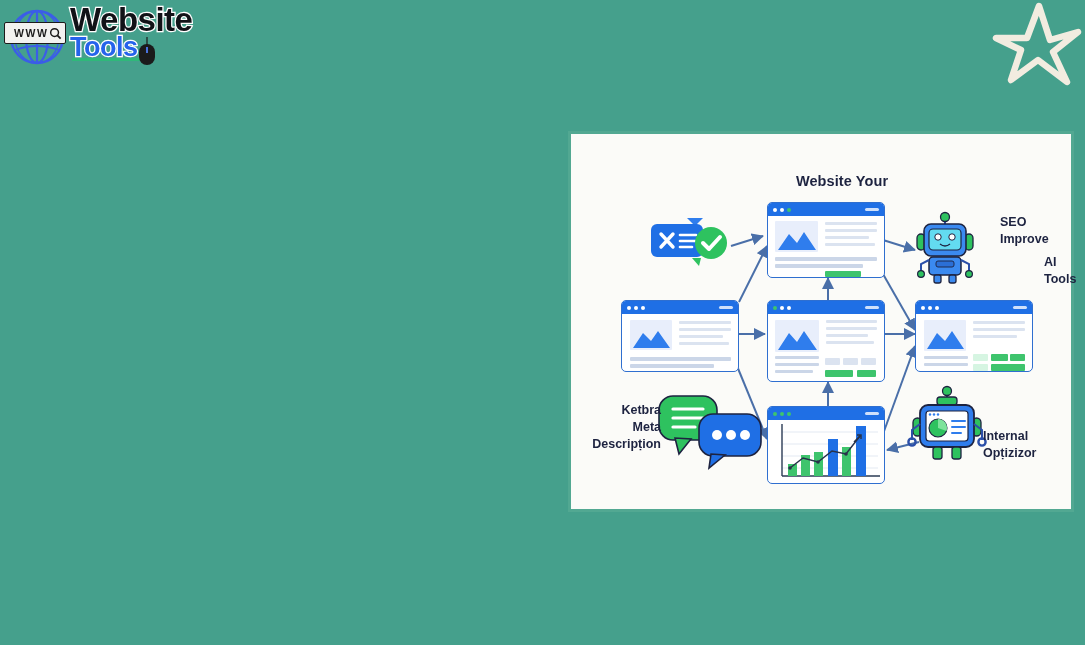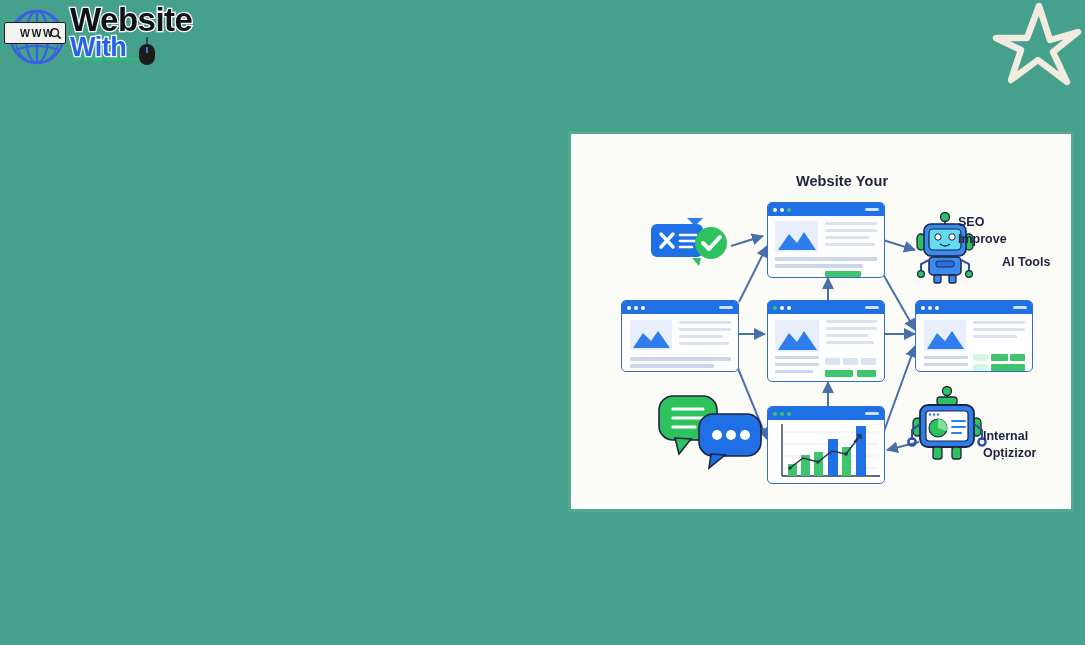--- a/index.html
+++ b/index.html
@@ -20,21 +20,21 @@
   #logo-www {
     position: absolute; left: 0px; top: 18px;
     width: 62px; height: 22px;
     background: #f2f2f0;
     border: 1.5px solid #1b1b1b;
     border-radius: 2px;
     display: flex; align-items: center;
   }
   #logo-www span {
     font-size: 10.5px; font-weight: 700; color: #1b1b1b;
-    letter-spacing: 1.6px; margin-left: 15px;
+    letter-spacing: 1.6px; margin-left: 9px;
   }
   #logo-www .mag { position: absolute; right: 3px; top: 4px; }
   #logo-text { position: absolute; left: 66px; top: 2px; }
   #logo-line1 {
     font-size: 33px; font-weight: 700; color: #111217;
     letter-spacing: -0.5px; line-height: 28px;
     -webkit-text-stroke: 2.5px #ffffff; paint-order: stroke fill;
   }
   #logo-line2 {
     font-size: 27px; font-weight: 700; color: #2563eb;
@@ -149,21 +149,21 @@
       <span class="mag">
         <svg viewBox="0 0 14 14" width="13" height="13">
           <circle cx="6" cy="6" r="4.2" fill="none" stroke="#1b1b1b" stroke-width="1.6"></circle>
           <line x1="9" y1="9" x2="12.5" y2="12.5" stroke="#1b1b1b" stroke-width="1.9"></line>
         </svg>
       </span>
     </div>
 
     <div id="logo-text">
       <div id="logo-line1">Website</div>
-      <div id="logo-line2">With</div>
+      <div id="logo-line2">Tools</div>
     </div>
     <div id="logo-underline"></div>
 
     <div id="logo-mouse">
       <svg viewBox="0 0 26 30" width="26" height="30">
         <path d="M13 1 L13 9" stroke="#1b1b1b" stroke-width="1.2" fill="none"></path>
         <rect x="5" y="8" width="16" height="21" rx="8" fill="#1b1b1b"></rect>
         <line x1="13" y1="11" x2="13" y2="17" stroke="#4f7df5" stroke-width="1.8"></line>
       </svg>
     </div>
@@ -375,20 +375,25 @@
           <g>
             <rect x="42" y="22" width="62" height="42" rx="14" fill="#1f6fe5" stroke="#1d2340" stroke-width="1.6"></rect>
             <path d="M54 62 L52 76 L68 63 Z" fill="#1f6fe5" stroke="#1d2340" stroke-width="1.6"></path>
             <circle cx="60" cy="43" r="5" fill="#ffffff"></circle>
             <circle cx="74" cy="43" r="5" fill="#ffffff"></circle>
             <circle cx="88" cy="43" r="5" fill="#ffffff"></circle>
           </g>
         </svg>
       </div>
 
+      <div class="chat-label" style="left:12px;top:268px;width:78px;">
+        <div>Ketbra</div>
+        <div>Meta</div>
+        <div>Descripṭion</div>
+      </div>
 
       <div style="position:absolute;left:345px;top:78px;">
         <svg width="58" height="72" viewBox="0 0 58 72">
           <line x1="29" y1="4" x2="29" y2="12" stroke="#2b4fa8" stroke-width="2"></line>
           <circle cx="29" cy="5" r="4.5" fill="#2ec25f" stroke="#1d2340" stroke-width="1.3"></circle>
           <rect x="1" y="22" width="8" height="16" rx="4" fill="#2ec25f" stroke="#1d2340" stroke-width="1.3"></rect>
           <rect x="49" y="22" width="8" height="16" rx="4" fill="#2ec25f" stroke="#1d2340" stroke-width="1.3"></rect>
           <rect x="8" y="12" width="42" height="32" rx="7" fill="#3b8af0" stroke="#1d2340" stroke-width="1.6"></rect>
           <rect x="13" y="17" width="32" height="21" rx="4" fill="#63dbf0" stroke="#1d2340" stroke-width="1.2"></rect>
           <circle cx="22" cy="25" r="3.2" fill="#ffffff" stroke="#1d2340" stroke-width="1"></circle>
@@ -398,21 +403,21 @@
           <rect x="20" y="49" width="18" height="6" rx="2" fill="#2b6fd6" stroke="#1d2340" stroke-width="0.9"></rect>
           <path d="M13 48 L5 52 L5 60" stroke="#2b4fa8" stroke-width="2" fill="none"></path>
           <path d="M45 48 L53 52 L53 60" stroke="#2b4fa8" stroke-width="2" fill="none"></path>
           <circle cx="5" cy="62" r="3.4" fill="#2ec25f" stroke="#1d2340" stroke-width="1.2"></circle>
           <circle cx="53" cy="62" r="3.4" fill="#2ec25f" stroke="#1d2340" stroke-width="1.2"></circle>
           <rect x="18" y="63" width="7" height="8" rx="2" fill="#3b8af0" stroke="#1d2340" stroke-width="1.3"></rect>
           <rect x="33" y="63" width="7" height="8" rx="2" fill="#3b8af0" stroke="#1d2340" stroke-width="1.3"></rect>
         </svg>
       </div>
 
-      <div class="robot-label" style="left:387px;top:80px;">
+      <div class="robot-label" style="left:429px;top:80px;">
         <div>SEO</div>
         <div>Improve</div>
         <div style="margin-top:6px;margin-left:44px;">AI Tools</div>
       </div>
 
       <div style="position:absolute;left:340px;top:252px;">
         <svg width="72" height="76" viewBox="0 0 72 76">
           <line x1="36" y1="4" x2="36" y2="13" stroke="#2b4fa8" stroke-width="2"></line>
           <circle cx="36" cy="5" r="4.5" fill="#2ec25f" stroke="#1d2340" stroke-width="1.3"></circle>
           <rect x="26" y="11" width="20" height="8" rx="3" fill="#2ec25f" stroke="#1d2340" stroke-width="1.3"></rect>

